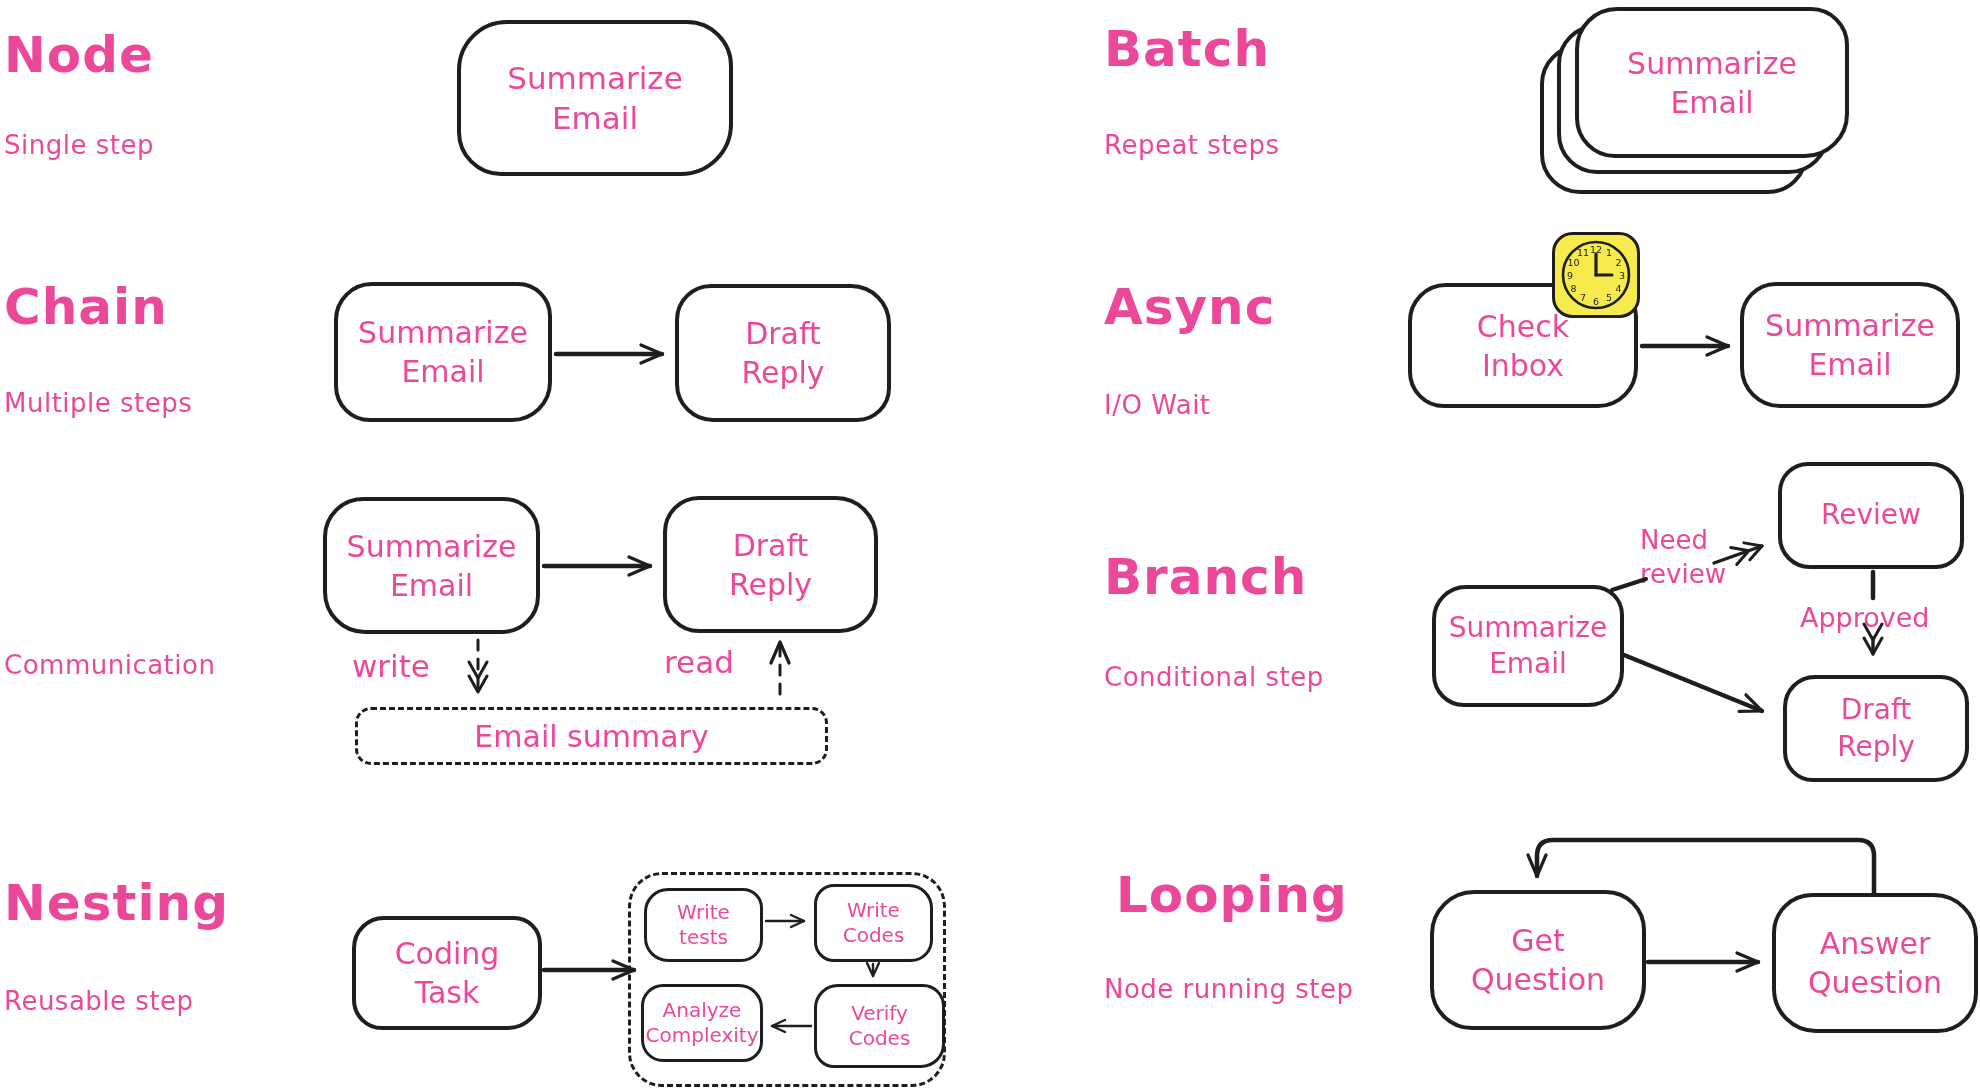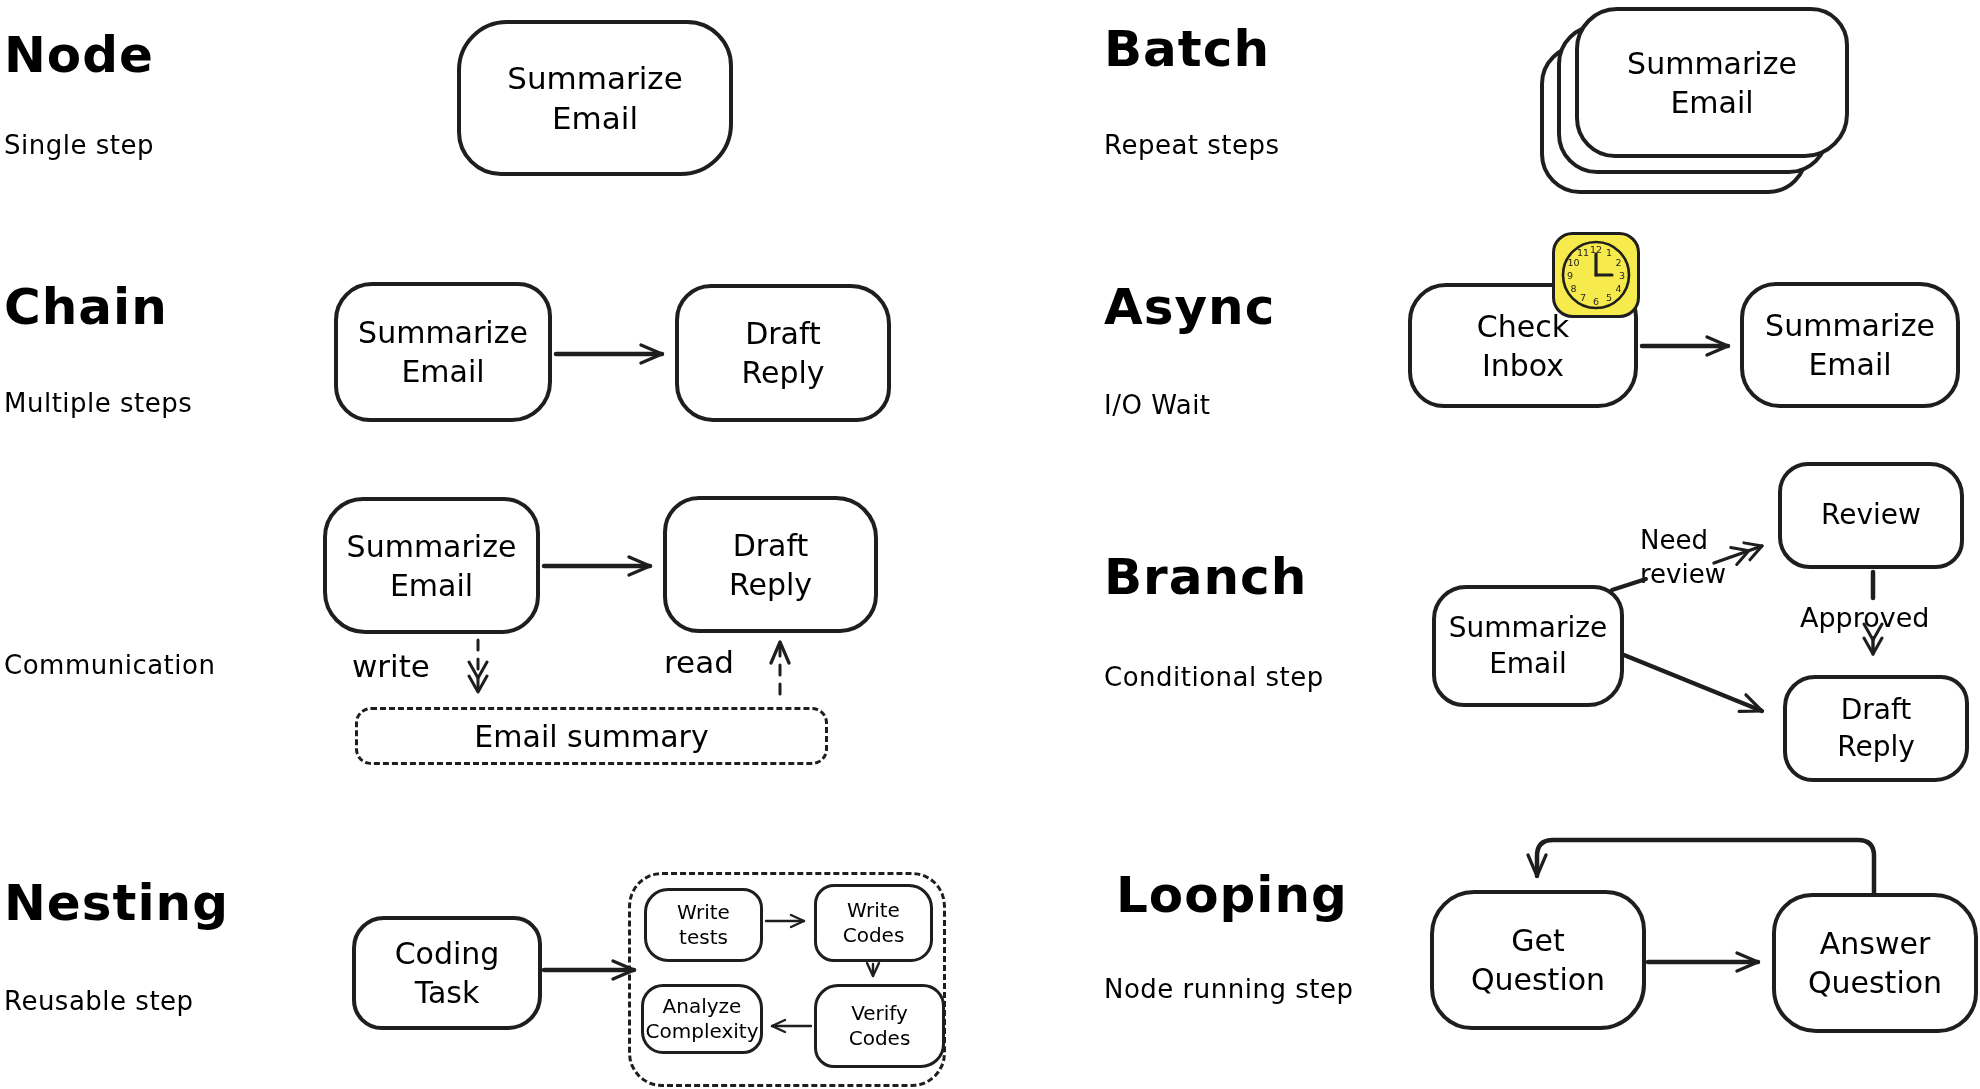--- a/index.html
+++ b/index.html
@@ -1,18 +1,18 @@
 <!DOCTYPE html>
 <html><head>
 <meta charset="utf-8">
 <style>
   html,body{margin:0;padding:0;background:#ffffff;}
   #canvas{
     position:relative;width:1980px;height:1089px;background:#ffffff;overflow:hidden;
-    font-family:"DejaVu Sans","Liberation Sans",sans-serif;color:#000000;text-decoration:underline;
+    font-family:"DejaVu Sans","Liberation Sans",sans-serif;color:#ec4899;text-decoration:underline;
   }
   .title{position:absolute;font-size:50px;font-weight:700;letter-spacing:1px;white-space:nowrap;}
   .subtitle{position:absolute;font-size:26px;font-weight:400;white-space:nowrap;letter-spacing:0.5px;}
   .box{
     position:absolute;box-sizing:border-box;border:4px solid #1e1e1e;background:#ffffff;
     display:flex;align-items:center;justify-content:center;text-align:center;
     font-size:30px;line-height:1.3;white-space:pre-line;z-index:2;
   }
   .box.small{border-width:3px;font-size:20px;line-height:1.25;}
   .dashedbox{
@@ -54,21 +54,21 @@
 
   <div class="title" style="left:4px;top:874px;">Nesting</div>
   <div class="subtitle" style="left:4px;top:986px;">Reusable step</div>
   <div class="box" style="left:352px;top:916px;width:190px;height:114px;border-radius:32px 28px 34px 30px;">Coding
 Task</div>
   <div class="dashedframe" style="left:628px;top:872px;width:318px;height:215px;"></div>
   <div class="box small" style="left:644px;top:888px;width:119px;height:74px;border-radius:24px 20px 22px 24px;">Write
 tests</div>
   <div class="box small" style="left:814px;top:884px;width:119px;height:78px;border-radius:20px 24px 22px 20px;">Write
 Codes</div>
-  <div class="box small" style="left:641px;top:984px;width:122px;height:70px;border-radius:22px 24px 20px 22px;">Analyze
+  <div class="box small" style="left:641px;top:984px;width:122px;height:78px;border-radius:22px 24px 20px 22px;">Analyze
 Complexity</div>
   <div class="box small" style="left:814px;top:984px;width:131px;height:84px;border-radius:24px 22px 24px 20px;">Verify
 Codes</div>
 
   <div class="title" style="left:1104px;top:20px;">Batch</div>
   <div class="subtitle" style="left:1104px;top:130px;">Repeat steps</div>
   <div class="card" style="left:1540px;top:44px;width:268px;height:150px;border-radius:40px;z-index:1;"></div>
   <div class="card" style="left:1557px;top:24px;width:272px;height:150px;border-radius:40px;z-index:2;"></div>
   <div class="box" style="left:1575px;top:7px;width:274px;height:151px;border-radius:42px 38px 44px 40px;z-index:3;">Summarize
 Email</div>

